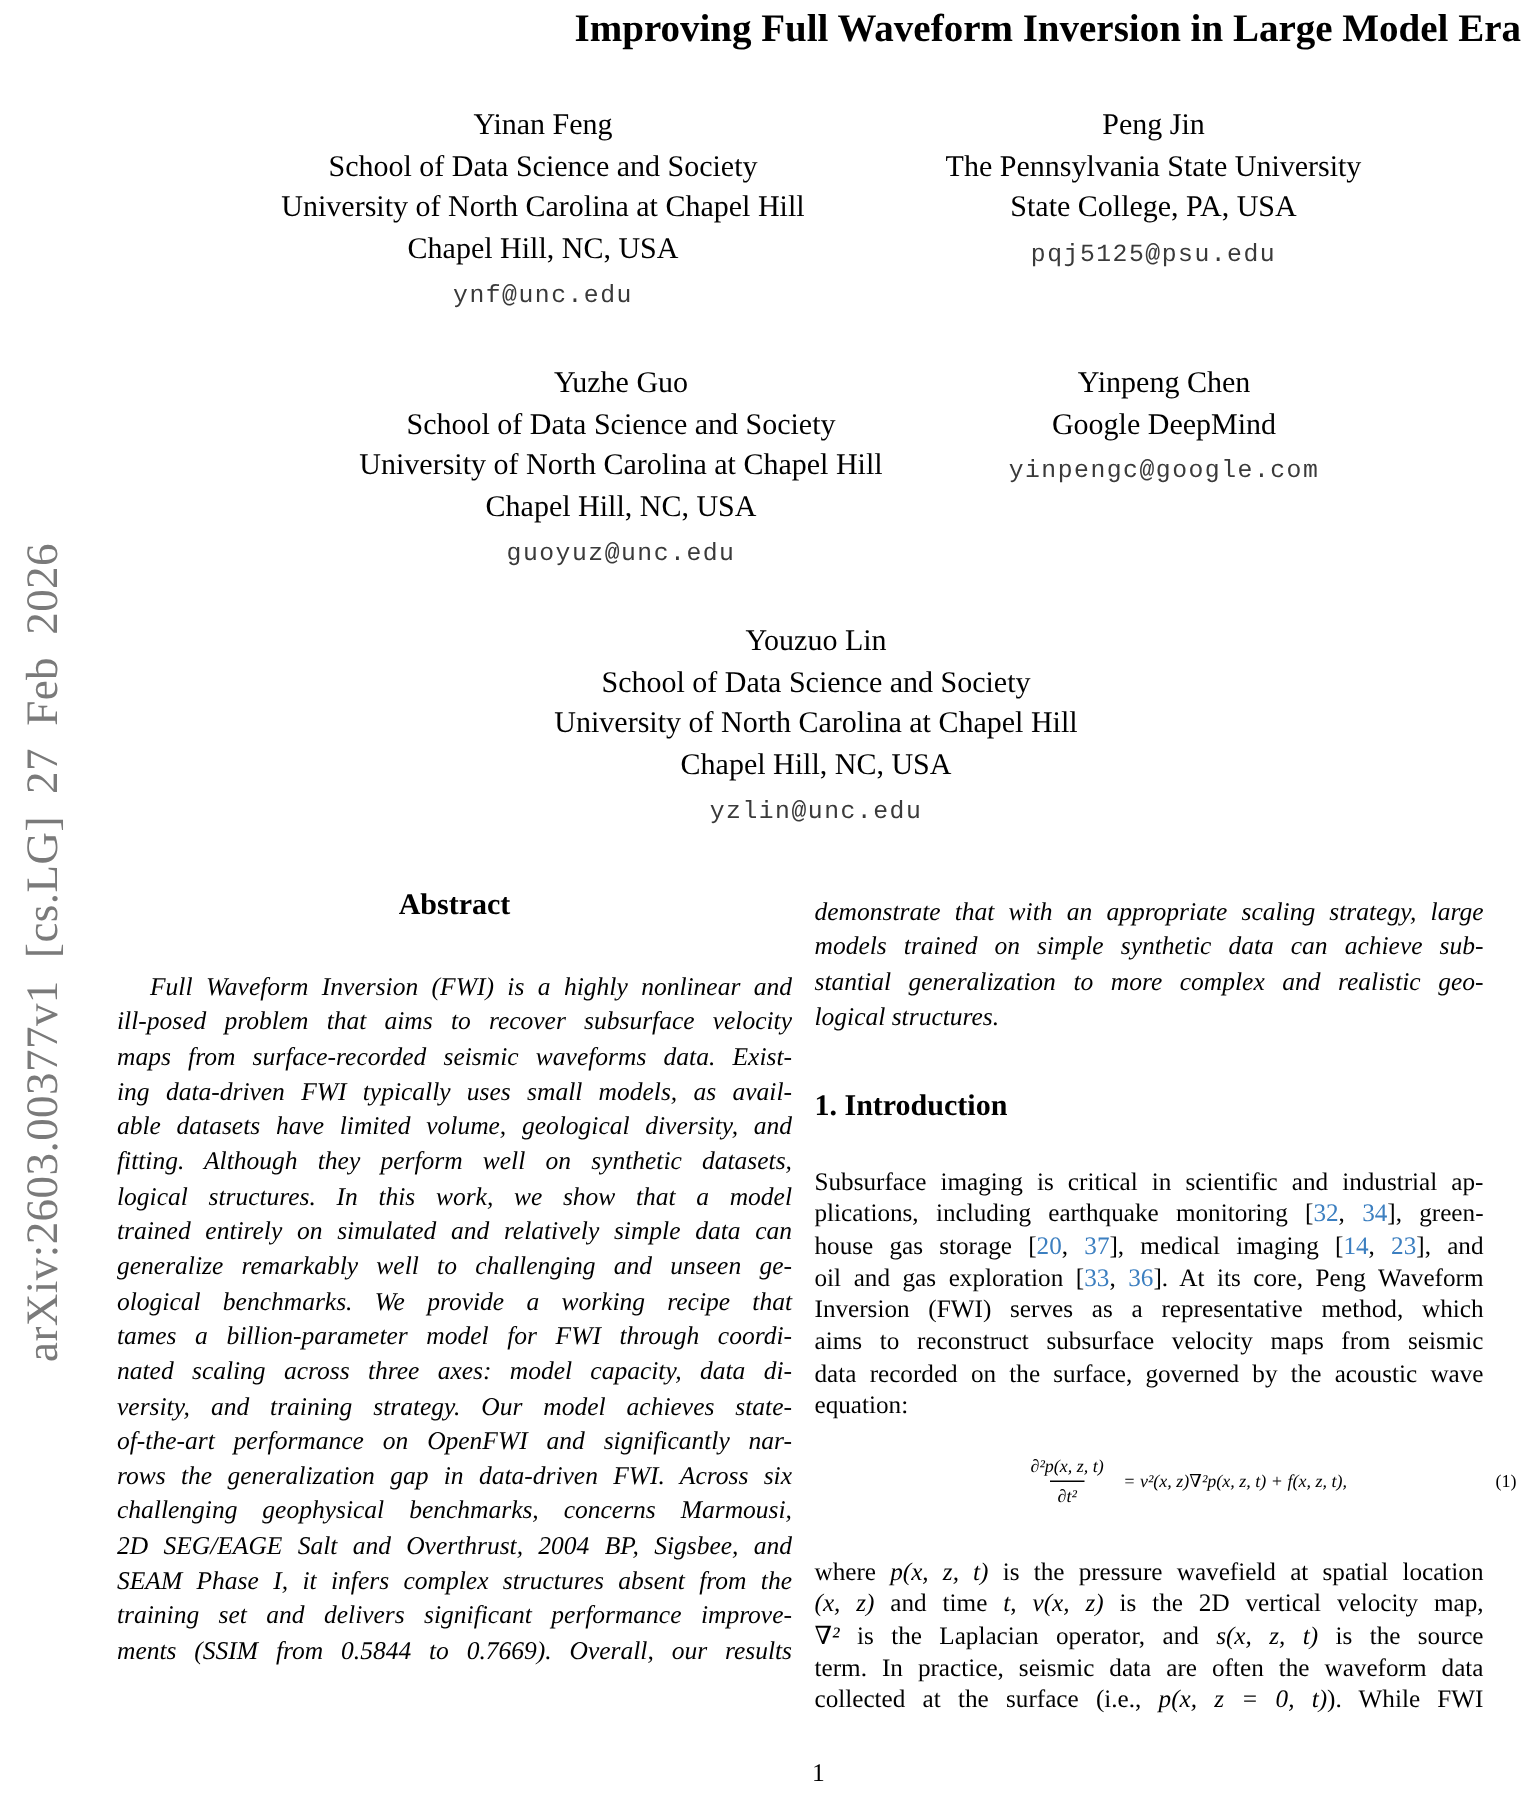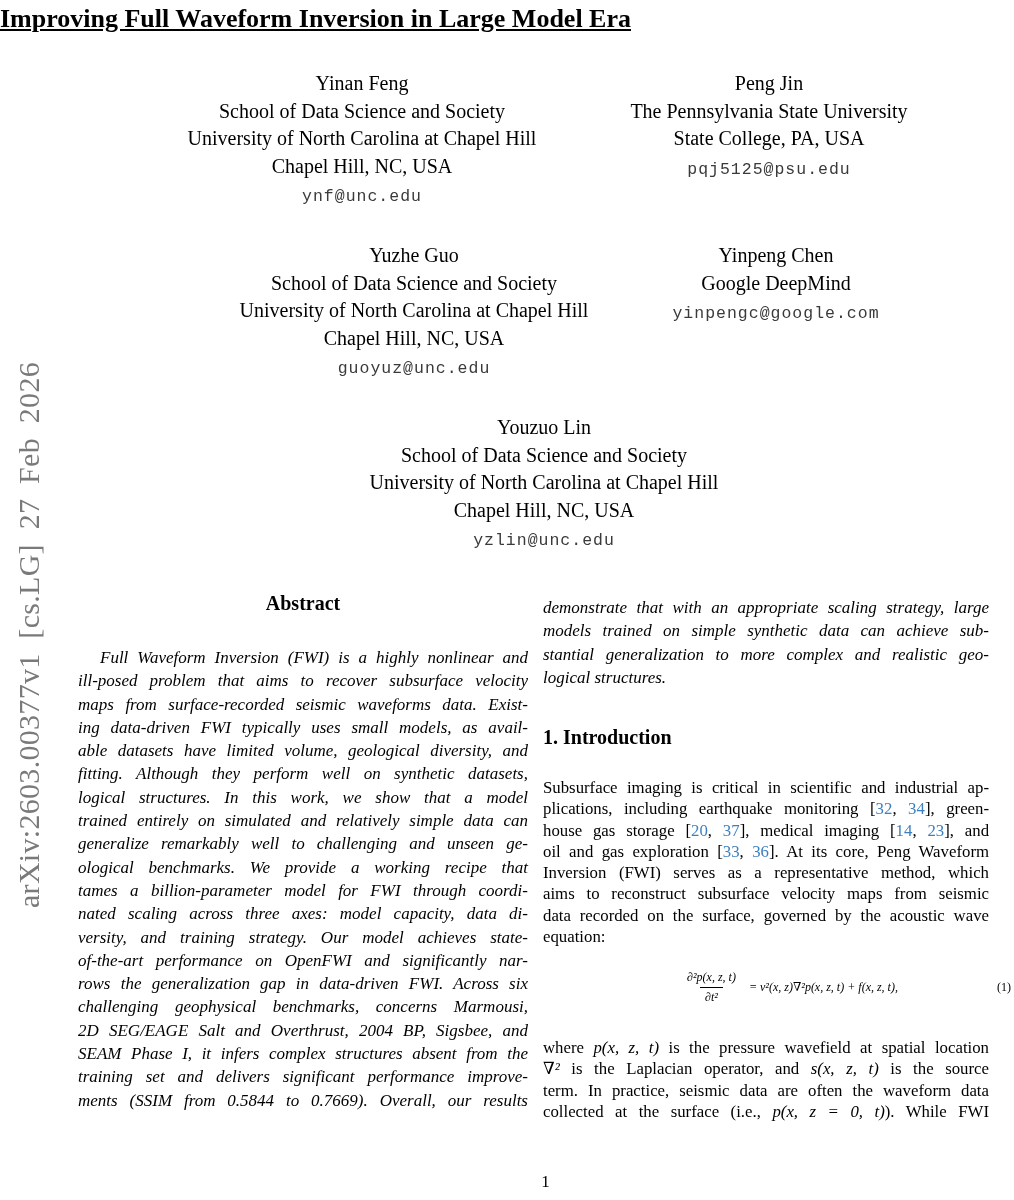--- a/index.html
+++ b/index.html
@@ -9,21 +9,21 @@
     overflow:hidden;
   }
   .watermark {
     position:absolute; left:12px; top:908px; width:734px;
     transform-origin:0 0; transform:rotate(-90deg);
     font-size:30px; color:#7a7a7a; word-spacing:7px; letter-spacing:0.3px;
     white-space:nowrap;
   }
   .title {
     position:absolute; top:4px; left:0; width:100%;
-    text-align:left; font-size:26px; font-weight:bold;text-decoration:underline;
+    text-align:right; font-size:26px; font-weight:bold;
   }
   .author { position:absolute; text-align:center; font-size:20px; line-height:27.5px; }
   .author .email {
     font-family:"Liberation Mono","DejaVu Sans Mono",monospace;
     font-size:16.5px; letter-spacing:1px; color:#3a3a3a; margin-top:3px;
   }
   #author-1 { left:137px; top:70px;  width:450px; }
   #author-2 { left:554px; top:70px;  width:430px; }
   #author-3 { left:189px; top:242px; width:450px; }
   #author-4 { left:611px; top:242px; width:330px; }
@@ -155,20 +155,21 @@
     <span class="frac">
       <span class="num">∂²p(x, z, t)</span>
       <span class="den">∂t²</span>
     </span>
     <span class="eq-rhs">= v²(x, z)∇²p(x, z, t) + f(x, z, t),</span>
     <span class="eq-num">(1)</span>
   </div>
 
   <div class="col-right bodytext" style="top:1037px;">
       <div class="jline"><span>where </span><span class="math">p(x, z, t)</span><span> is the pressure wavefield at spatial location</span></div>
+      <div class="jline"><span class="math">(x, z)</span><span> and time </span><span class="math">t</span><span>, </span><span class="math">v(x, z)</span><span> is the 2D vertical velocity map,</span></div>
       <div class="jline"><span class="math">∇²</span><span> is the Laplacian operator, and </span><span class="math">s(x, z, t)</span><span> is the source</span></div>
       <div class="jline"><span>term. In practice, seismic data are often the waveform data</span></div>
       <div class="jline"><span>collected at the surface (i.e., </span><span class="math">p(x, z = 0, t)</span><span>). While FWI</span></div>
     </div>
 
   <div class="page-num">1</div>
 
 </div>
 
 </body></html>

